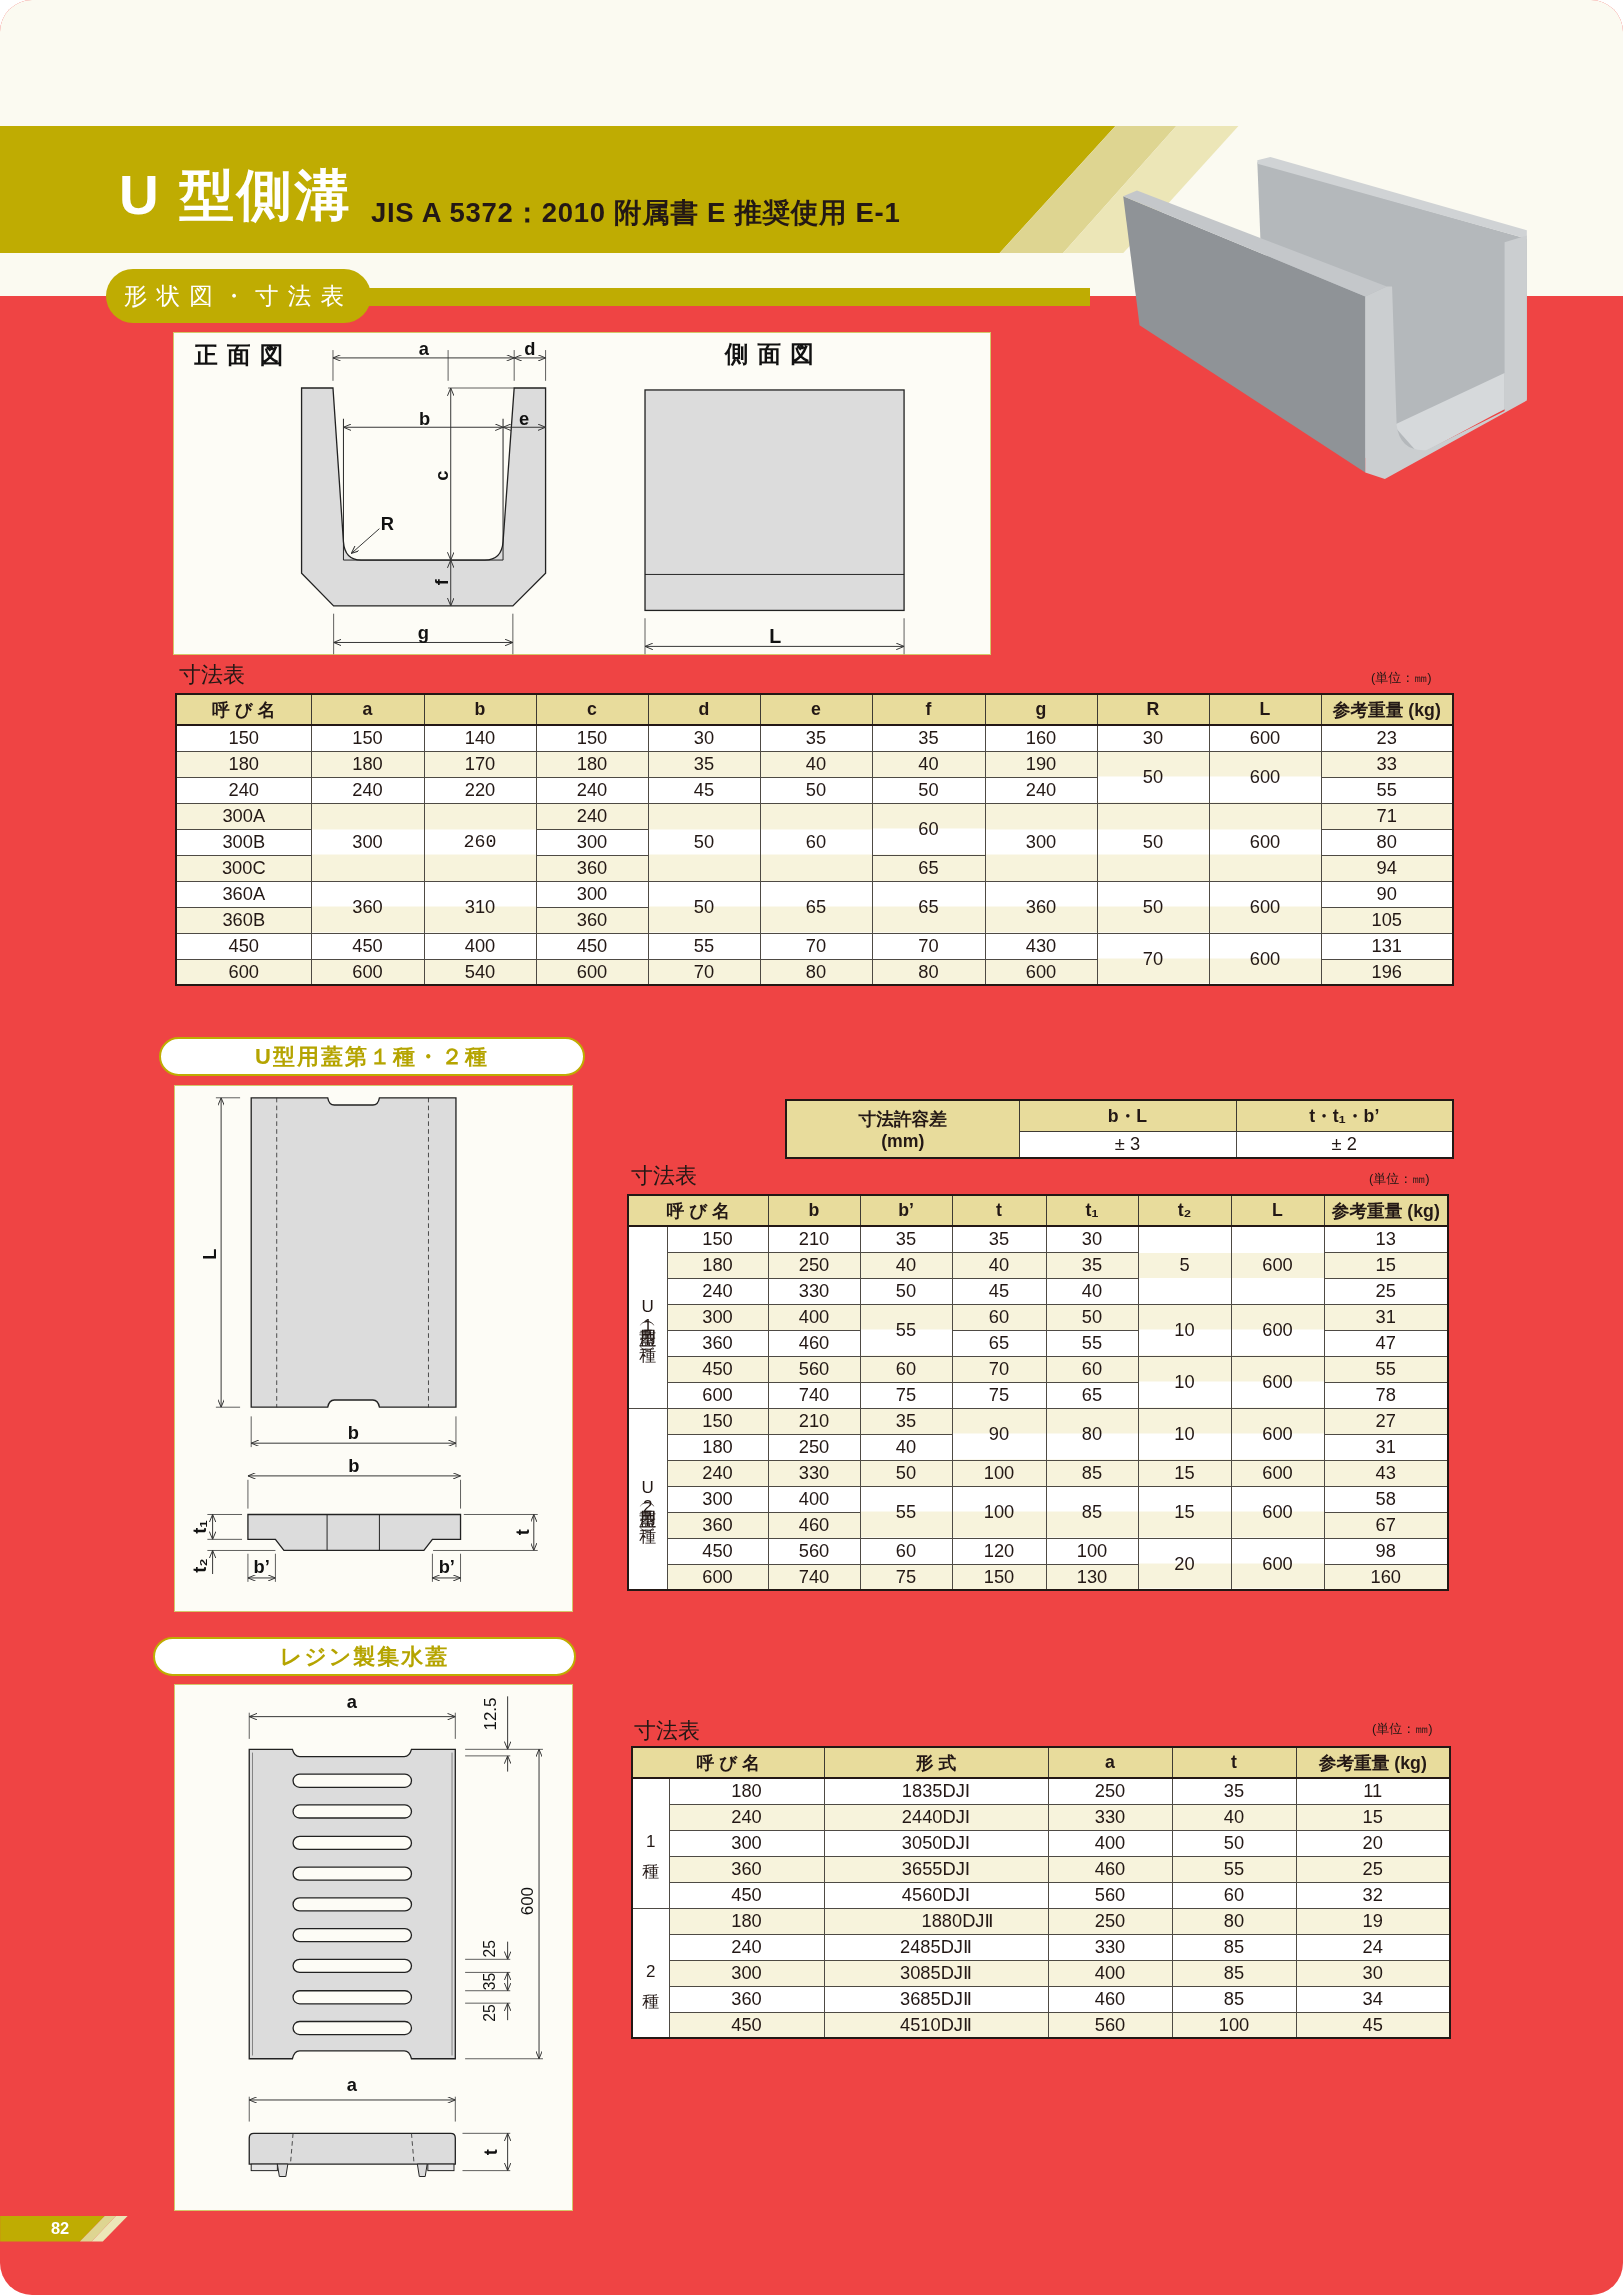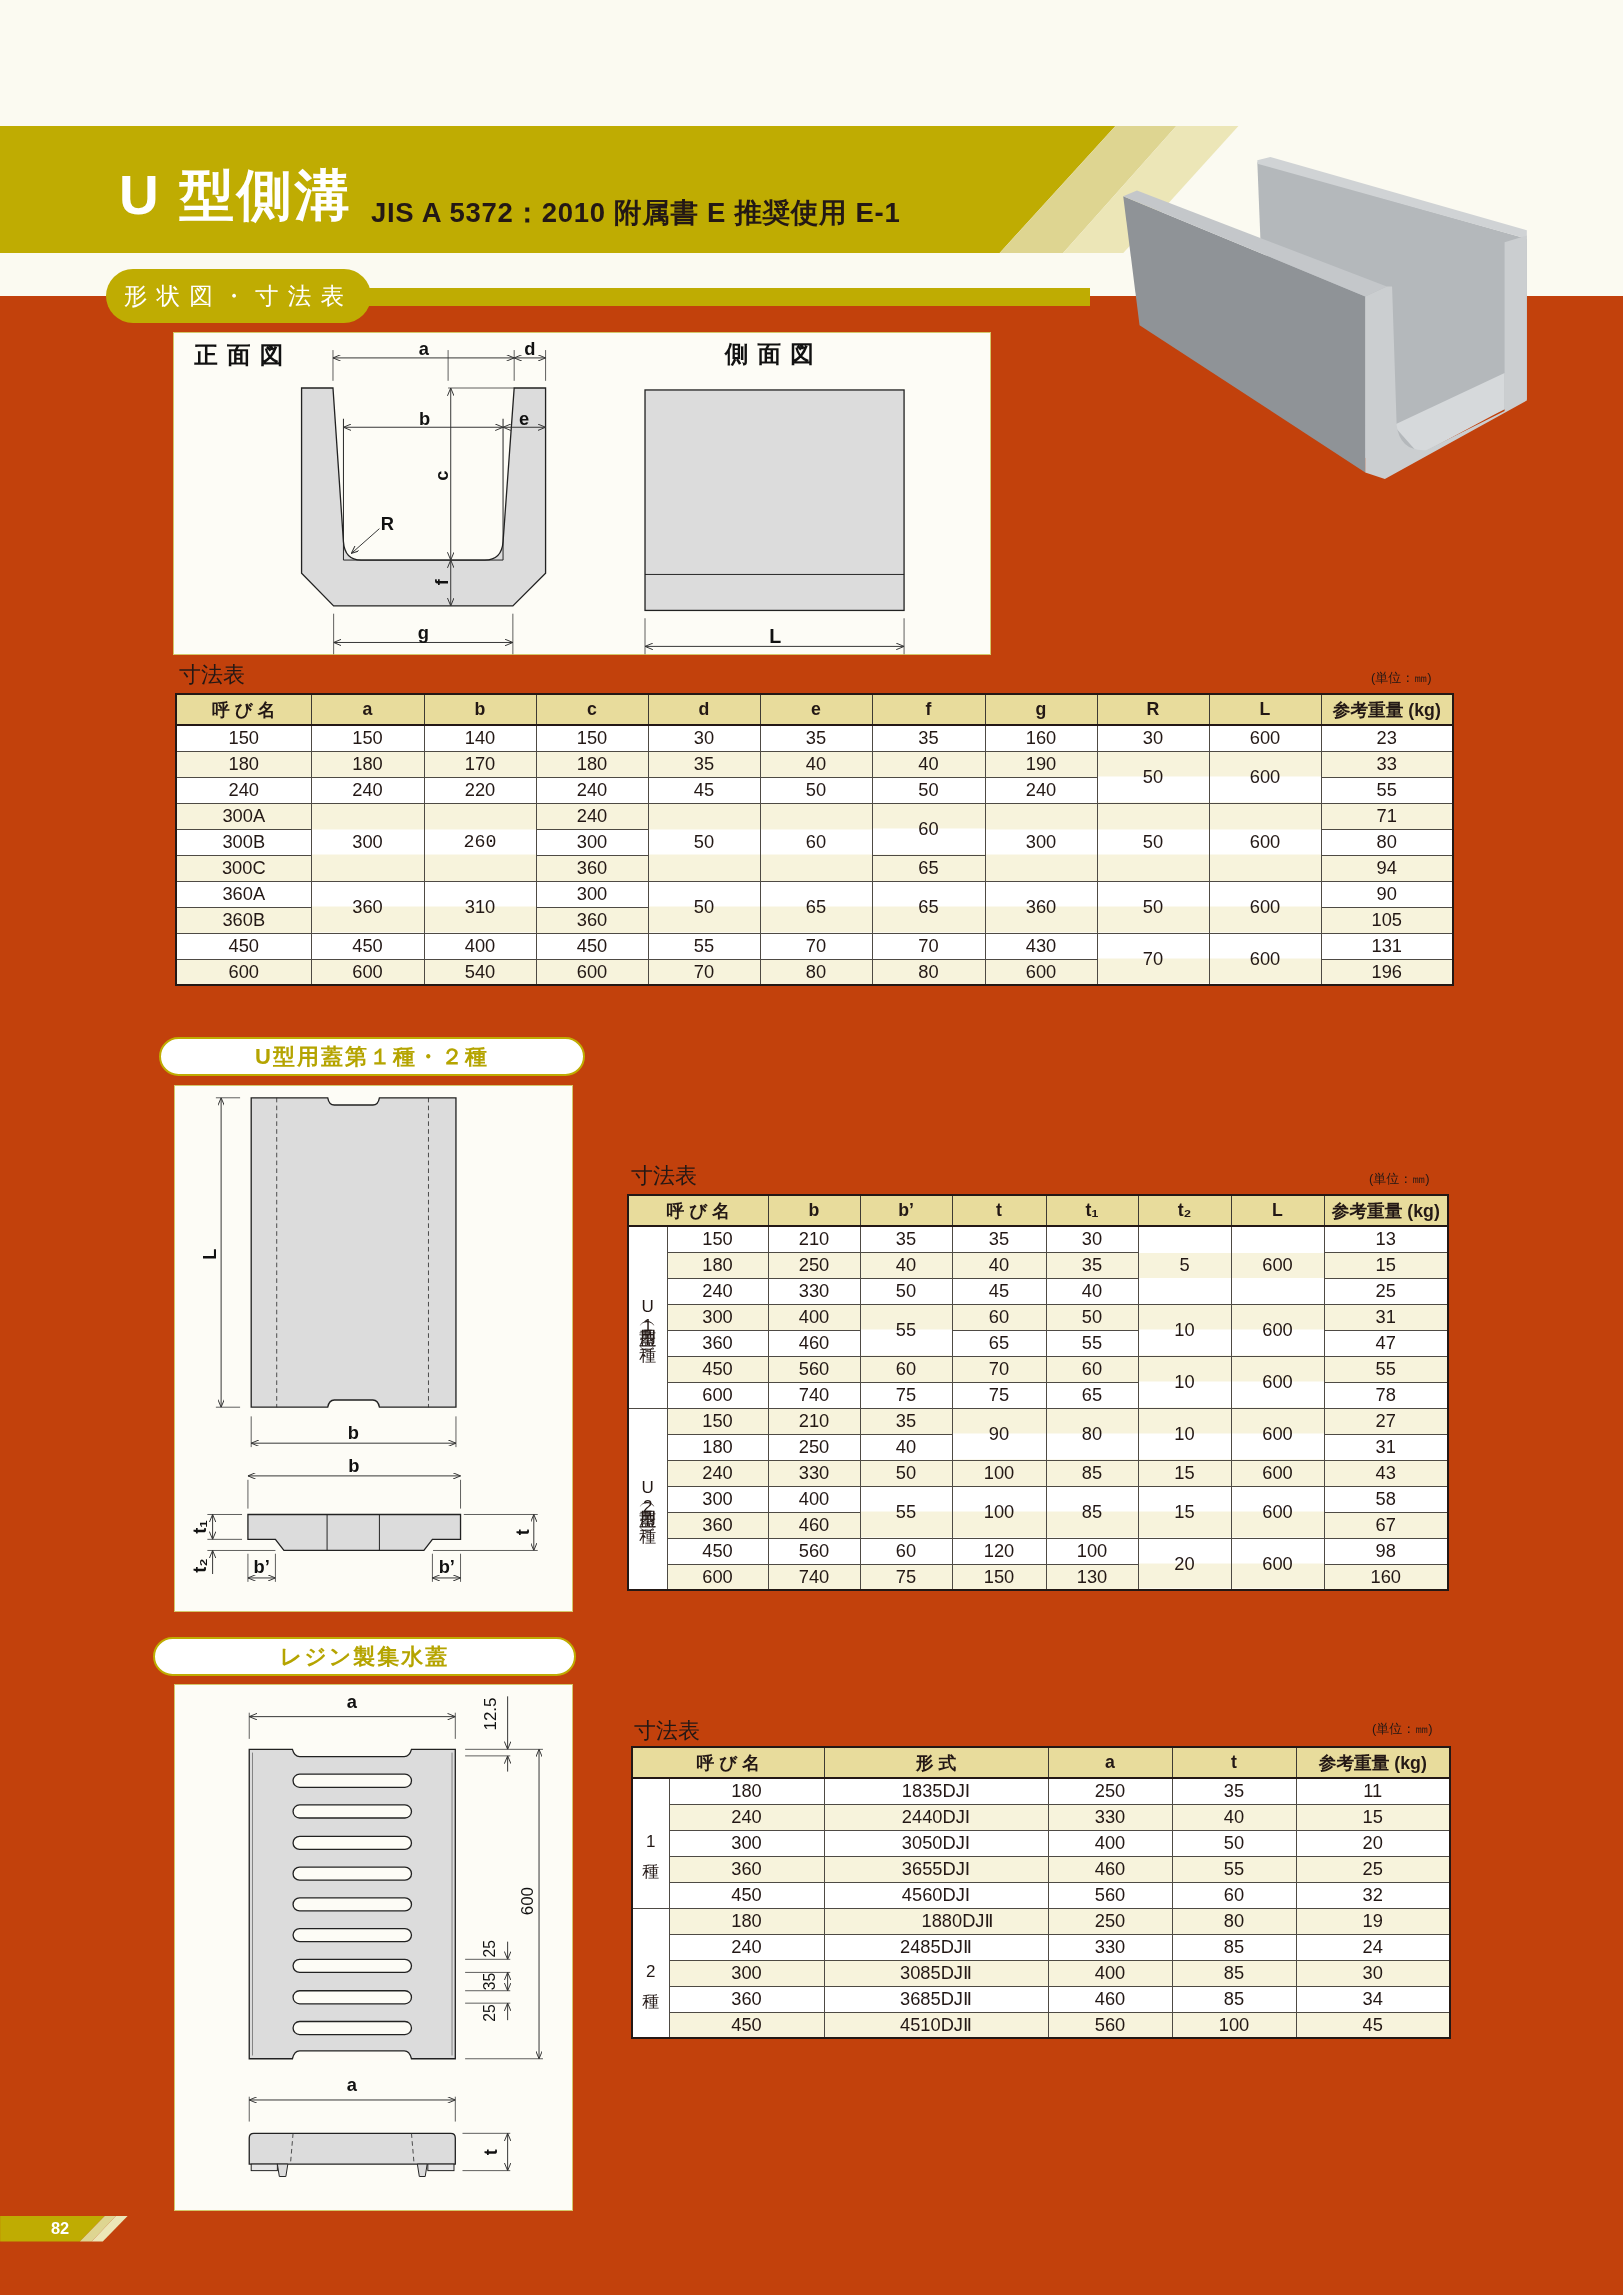--- a/index.html
+++ b/index.html
@@ -1,17 +1,17 @@
 <!DOCTYPE html>
 <html style="font-size:10.5px"><head>
 <meta charset="utf-8">
 <style>
   html,body{margin:0;padding:0;background:#ffffff;}
-  #page{position:relative;width:1623px;height:2295px;overflow:hidden;background:#c2410c;
-        font-family:"Liberation Sans","DejaVu Sans",sans-serif;color:#231815;}
+  #page{position:relative;width:1623px;height:2295px;overflow:hidden;background:#ef4444;
+        font-family:"Liberation Sans","DejaVu Sans",sans-serif;color:#231815;border-radius:32px;}
   .abs{position:absolute;}
   #header-bg{left:0;top:0;width:1623px;height:296px;background:#fbfaf1;}
   #banner{left:0;top:126px;}
   #title{left:119px;top:168px;font-size:55px;line-height:55px;font-weight:bold;color:#ffffff;letter-spacing:2.6px;white-space:nowrap;}
   #subtitle{left:371px;top:199px;font-size:27.5px;line-height:27.5px;font-weight:bold;color:#231815;white-space:nowrap;letter-spacing:0.7px;}
   .pill-solid{background:#bfac02;border-radius:27px;color:#ffffff;display:flex;align-items:center;justify-content:center;
               font-size:23.6px;letter-spacing:9.2px;white-space:nowrap;}
   .pill-outline{background:#ffffff;border:2px solid #bfac02;border-radius:21px;color:#b5a400;display:flex;align-items:center;justify-content:center;
               font-size:22px;font-weight:bold;letter-spacing:2px;white-space:nowrap;box-sizing:border-box;}
   .bar{background:#bfac02;}
@@ -199,20 +199,41 @@
           <td style="background: rgb(247, 243, 220);">196</td>
         </tr>
       </tbody>
   </table>
 
   <div class="abs pill-outline" style="left:159px;top:1037px;width:426px;height:39px;">
     <span>U型用蓋第１種・２種</span>
   </div>
   <div class="abs panel" style="left:174px;top:1085px;width:399px;height:527px;"></div>
 
+  <table class="tol" style="left:785px;top:1099px;width:666px;">
+    <colgroup>
+        <col style="width:233px">
+        <col style="width:217px">
+        <col style="width:217px">
+      </colgroup>
+    <tbody>
+        <tr style="height:31px">
+      <th rowspan="2">
+        <span>寸法許容差</span><br>
+        <span>(mm)</span>
+      </th>
+      <th>b・L</th>
+      <th>t・t₁・b’</th>
+    </tr>
+    <tr style="height:27px">
+      <td>± 3</td>
+      <td>± 2</td>
+    </tr>
+  </tbody>
+    </table>
 
   <div class="abs caption" style="left:631px;top:1165px;">寸法表</div>
   <div class="abs unit" style="left:1369px;top:1172px;">(単位：㎜)</div>
   <table class="dtable" style="left:627px;top:1194px;width:820px;">
     <colgroup>
       <col style="width:39px">
         <col style="width:101px">
         <col style="width:92px">
         <col style="width:92px">
         <col style="width:94px">

